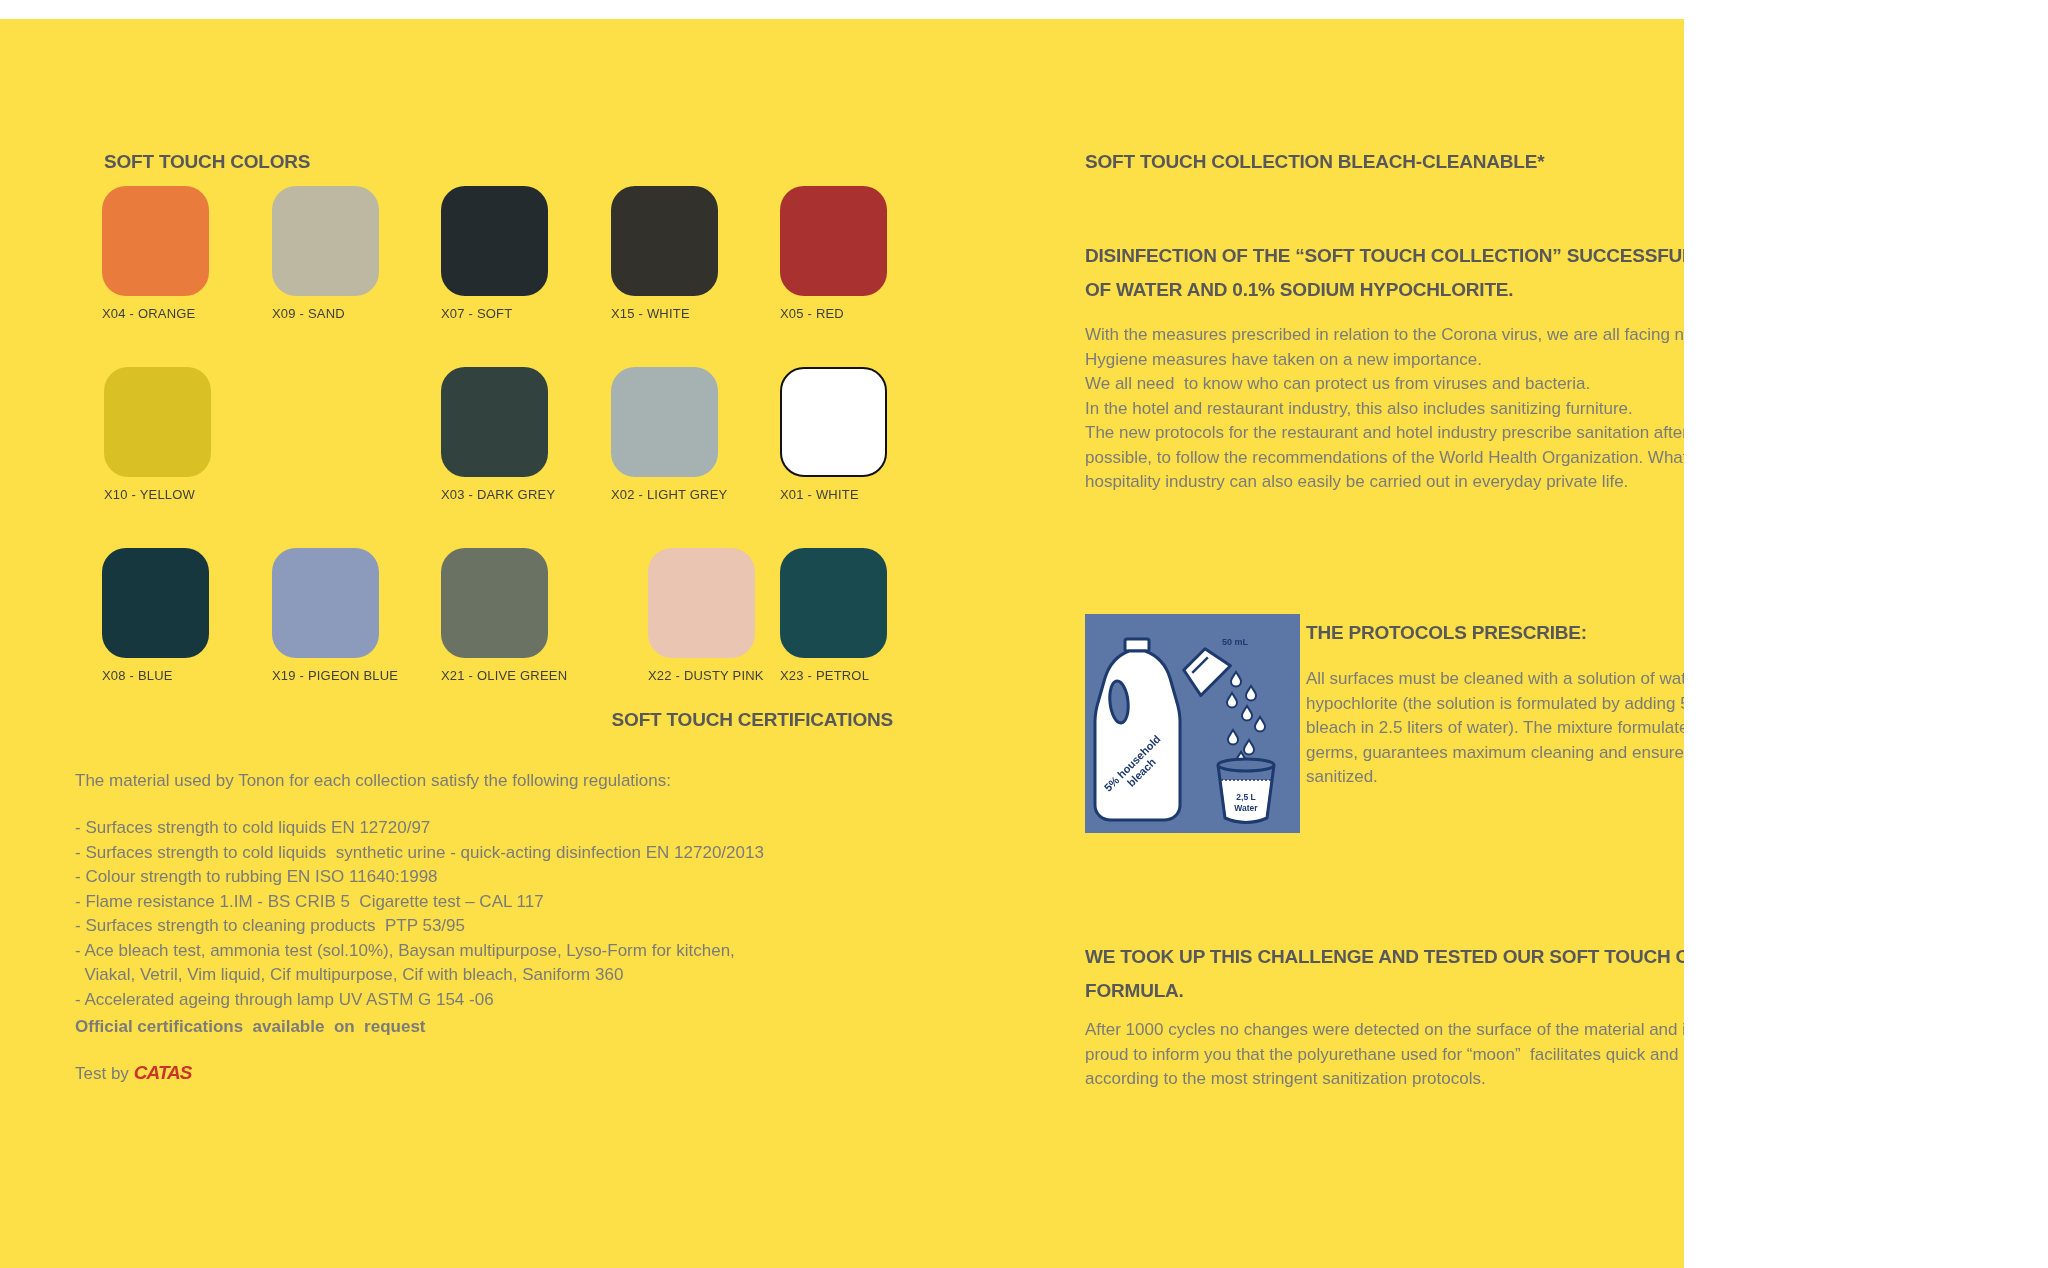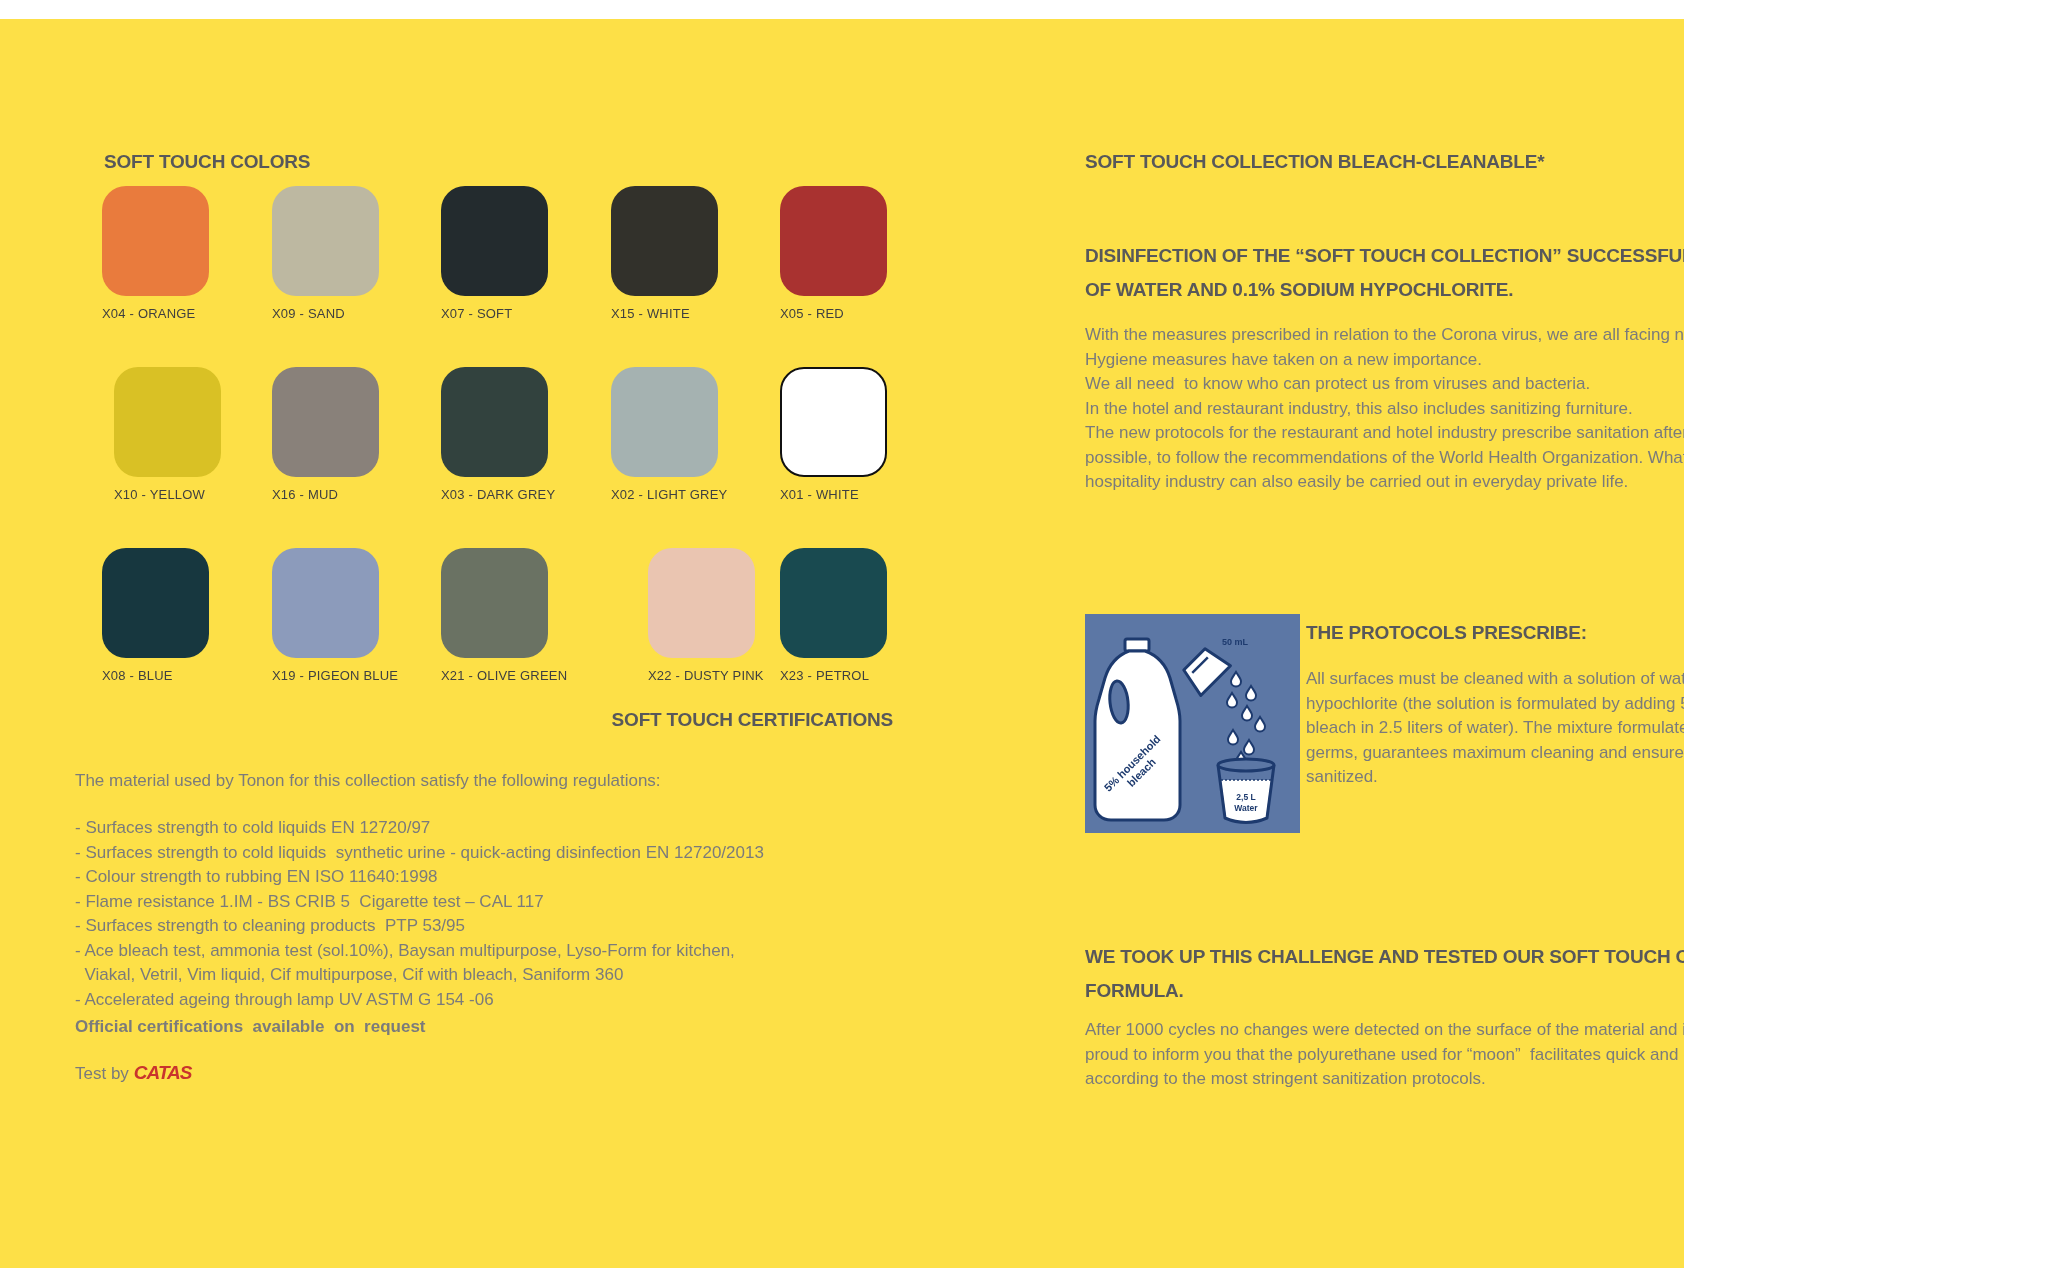--- a/index.html
+++ b/index.html
@@ -63,27 +63,23 @@
         <div class="chip-label">X07 - SOFT</div>
       </div>
       <div class="swatch-cell" style="left: 509px; top: 0px;">
         <div class="chip" style="background: rgb(50, 49, 43);"></div>
         <div class="chip-label">X15 - WHITE</div>
       </div>
       <div class="swatch-cell" style="left: 678px; top: 0px;">
         <div class="chip" style="background: rgb(169, 50, 48);"></div>
         <div class="chip-label">X05 - RED</div>
       </div>
-      <div class="swatch-cell" style="left: 12px; top: 181px;">
+      <div class="swatch-cell" style="left: 2px; top: 181px;">
         <div class="chip" style="background: rgb(217, 193, 37);"></div>
         <div class="chip-label">X10 - YELLOW</div>
-      </div>
-      <div class="swatch-cell" style="left: 170px; top: 181px;">
-        <div class="chip" style="background: rgb(137, 129, 122);"></div>
-        <div class="chip-label">X16 - MUD</div>
       </div>
       <div class="swatch-cell" style="left: 339px; top: 181px;">
         <div class="chip" style="background: rgb(50, 66, 62);"></div>
         <div class="chip-label">X03 - DARK GREY</div>
       </div>
       <div class="swatch-cell" style="left: 509px; top: 181px;">
         <div class="chip" style="background: rgb(165, 178, 177);"></div>
         <div class="chip-label">X02 - LIGHT GREY</div>
       </div>
       <div class="swatch-cell" style="left: 678px; top: 181px;">
@@ -107,21 +103,21 @@
         <div class="chip-label">X22 - DUSTY PINK</div>
       </div>
       <div class="swatch-cell" style="left: 678px; top: 362px;">
         <div class="chip" style="background: rgb(25, 74, 80);"></div>
         <div class="chip-label">X23 - PETROL</div>
       </div>
     </div>
 
   <h2 class="abs heading cert-title">SOFT TOUCH CERTIFICATIONS</h2>
 
-  <p class="abs body-text cert-intro">The material used by Tonon for this collection satisfy the following regulations:</p>
+  <p class="abs body-text cert-intro">The material used by Tonon for each collection satisfy the following regulations:</p>
 
   <div class="abs body-text cert-list">- Surfaces strength to cold liquids EN 12720/97
 - Surfaces strength to cold liquids  synthetic urine - quick-acting disinfection EN 12720/2013
 - Colour strength to rubbing EN ISO 11640:1998
 - Flame resistance 1.IM - BS CRIB 5  Cigarette test – CAL 117
 - Surfaces strength to cleaning products  PTP 53/95
 - Ace bleach test, ammonia test (sol.10%), Baysan multipurpose, Lyso-Form for kitchen,
   Viakal, Vetril, Vim liquid, Cif multipurpose, Cif with bleach, Saniform 360
 - Accelerated ageing through lamp UV ASTM G 154 -06</div>
 

